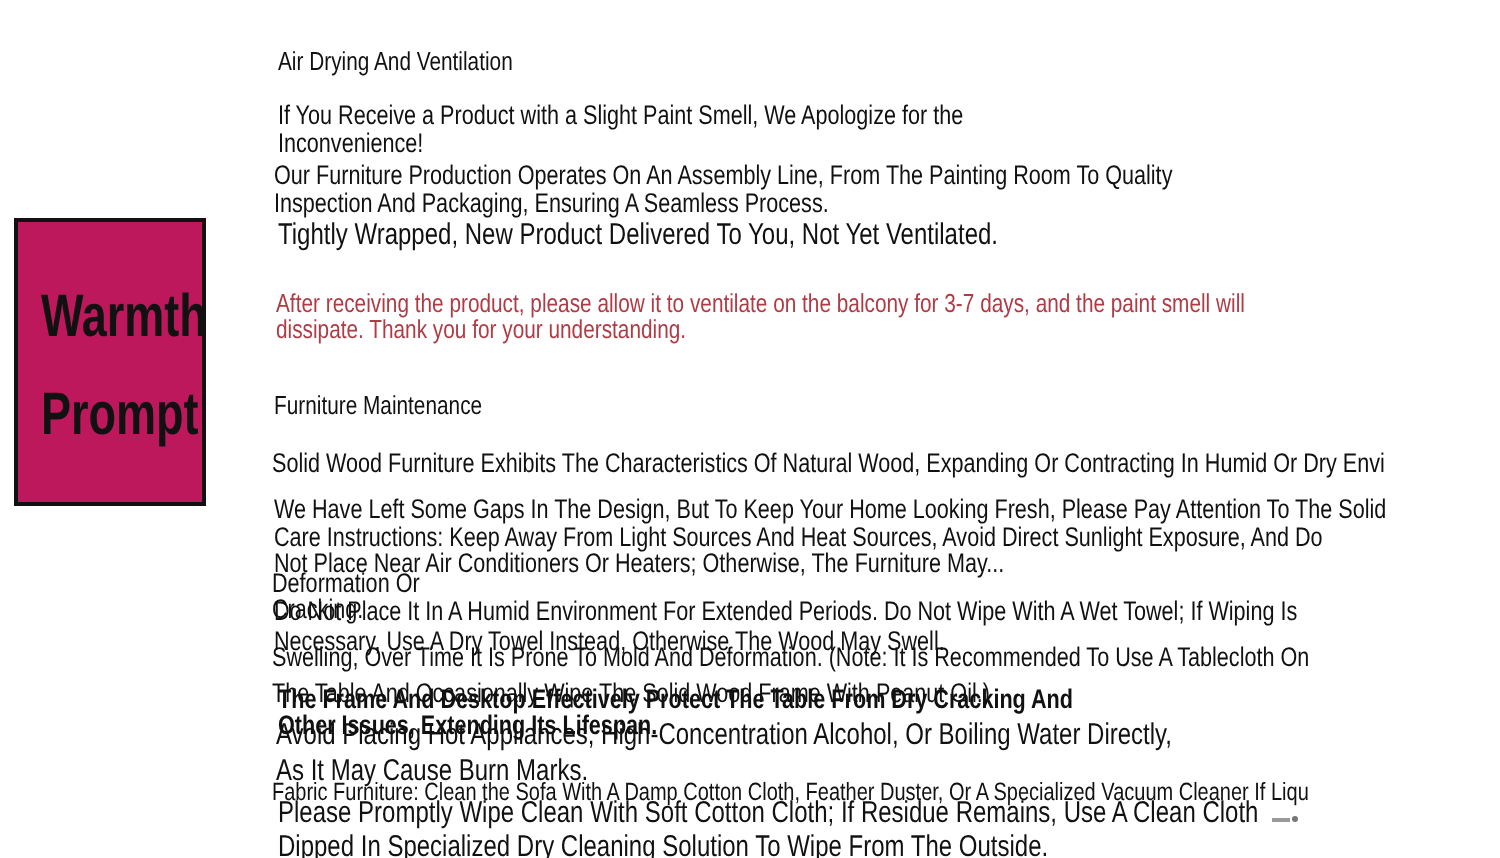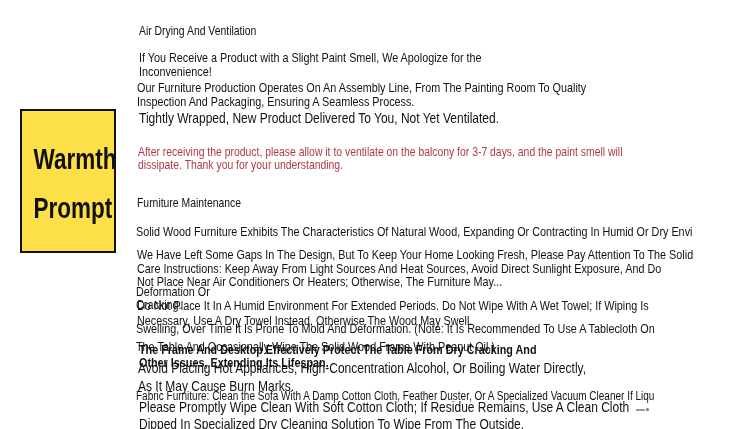--- a/index.html
+++ b/index.html
@@ -18,24 +18,24 @@
     color:#111111;
     font-weight:500;
     transform:scaleX(0.8);      
     transform-origin:0 0;
     letter-spacing:0;
   }
   .red{color:#b03b45;}
   .bold{font-weight:700;}
   #badge{
     position:absolute;
-    left:20px;top:109px;
+    left:7px;top:109px;
     width:92px;height:140px;
     border:2px solid #111111;
-    background:#fde047;
+    background:#be185d;
   }
   .badge-word{
     position:absolute;
     left:0;width:100%;
     text-align:center;
     font-weight:700;
     font-size:30px;line-height:30px;
     color:#111111;
     transform:scaleX(0.75);
     transform-origin:50% 0;

